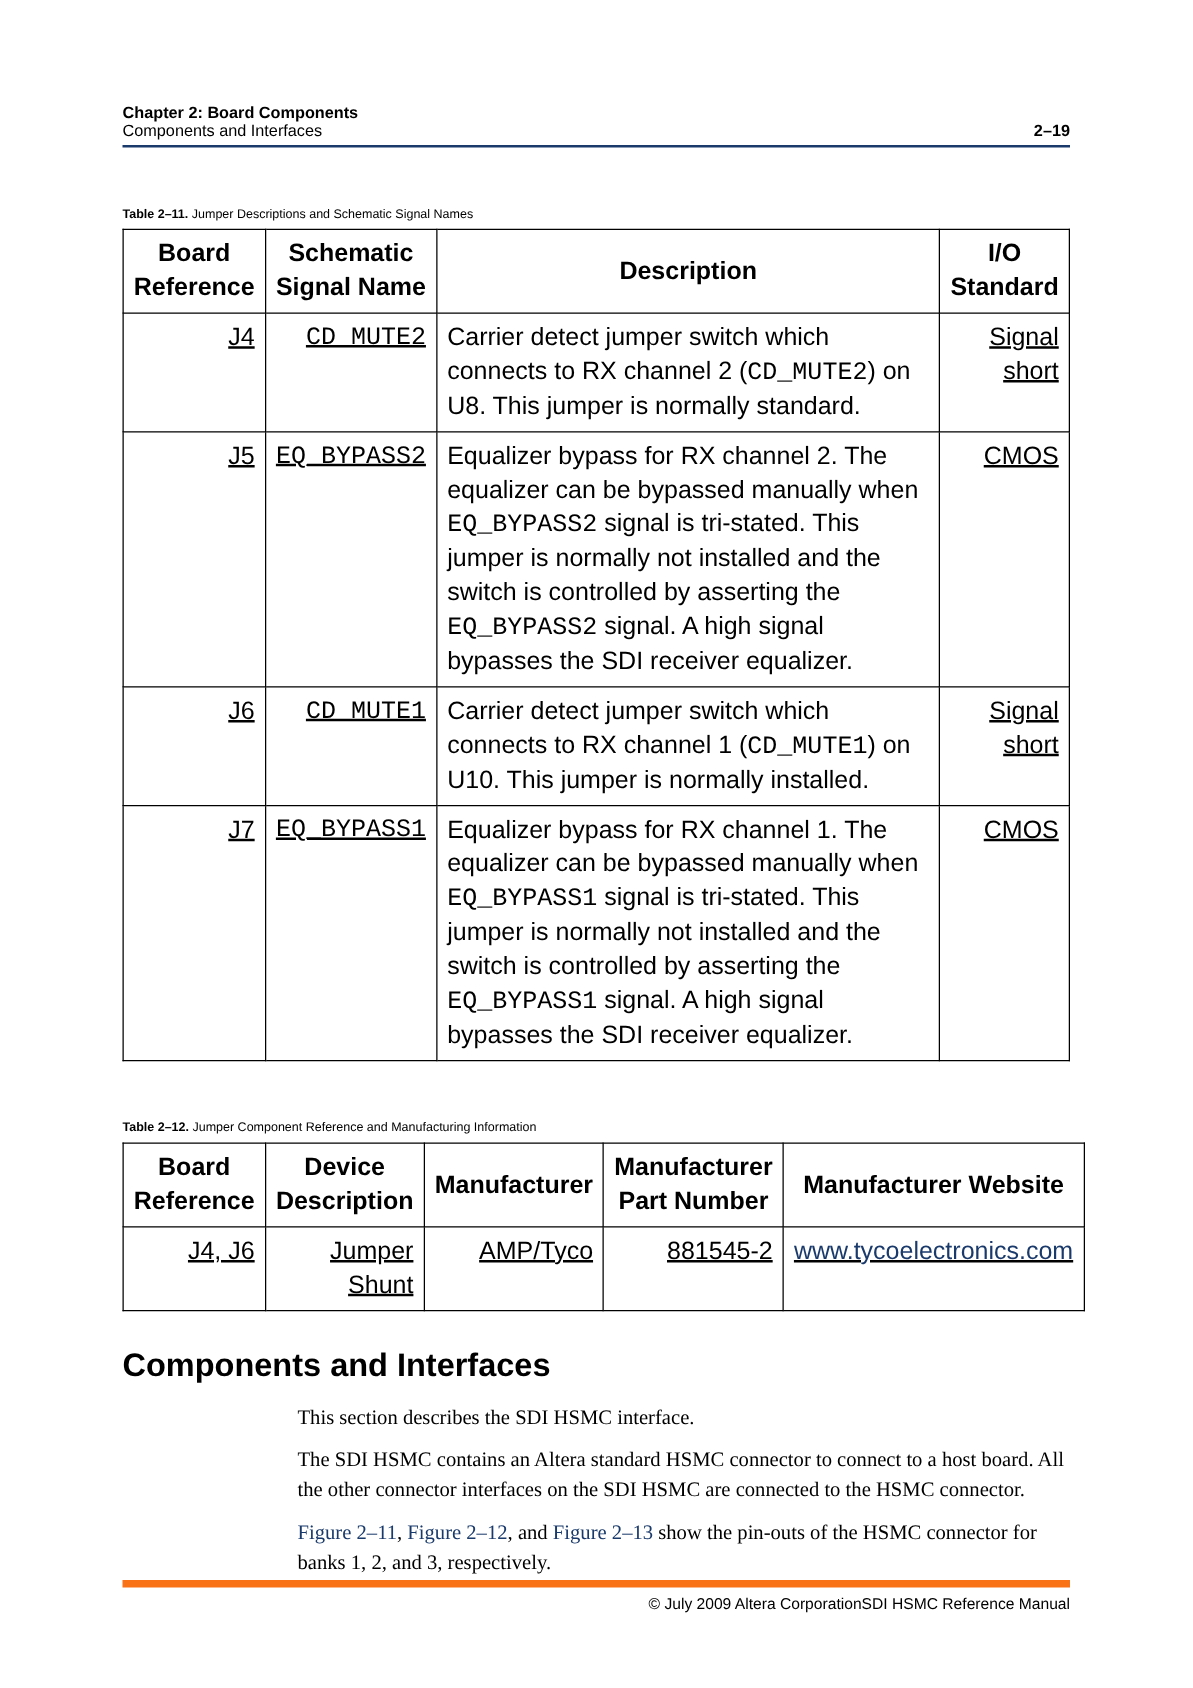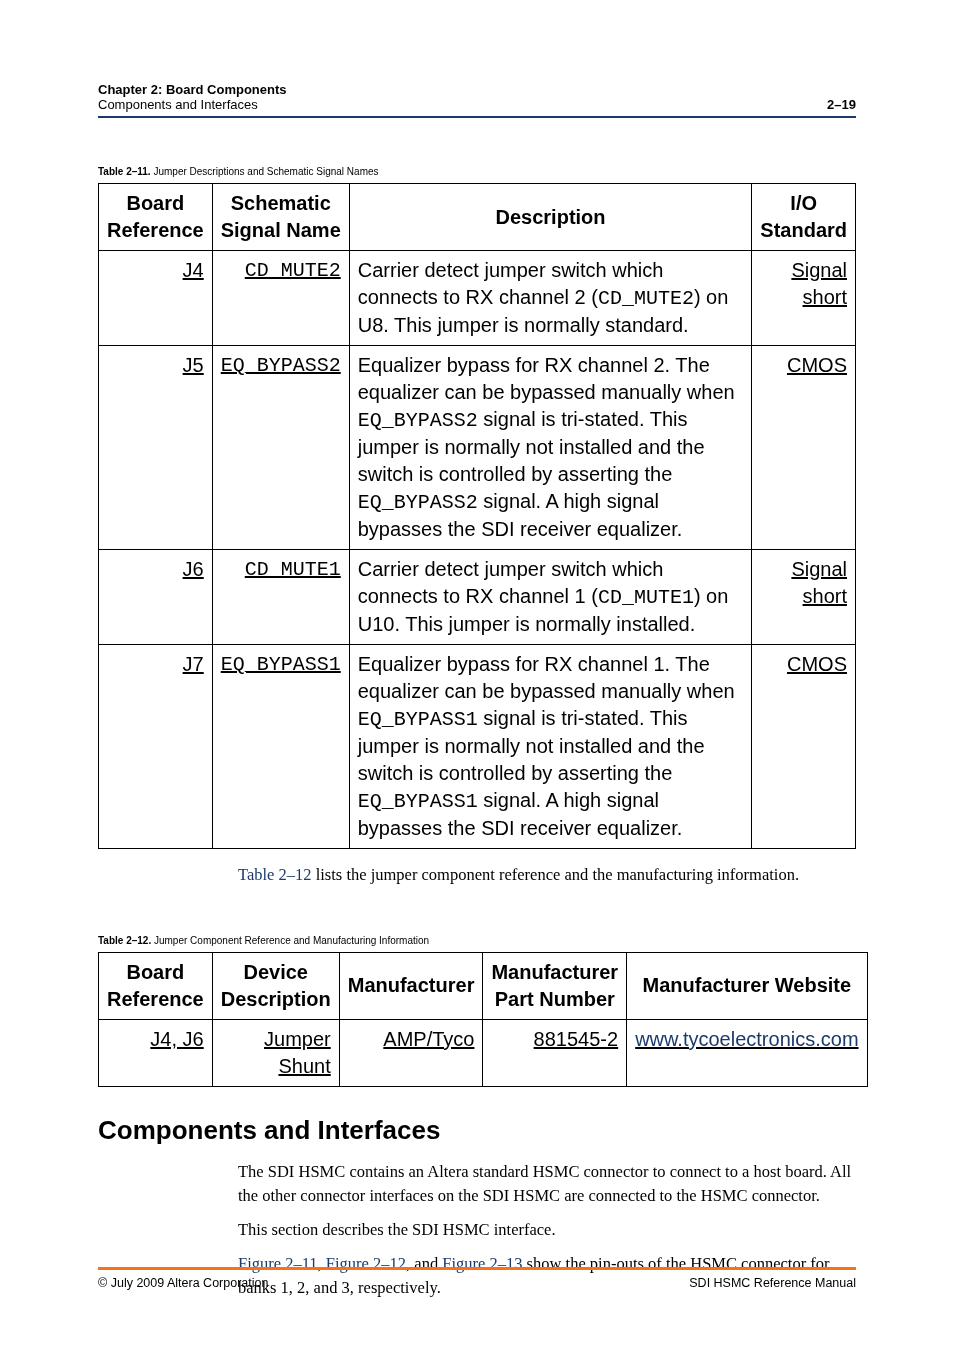--- a/index.html
+++ b/index.html
@@ -66,24 +66,24 @@
   .section-head {
     font-size: 26px;
     font-weight: bold;
     margin-top: 28px;
   }
   .footer {
     position: absolute;
     left: 98px;
     right: 98px;
     bottom: 60px;
-    border-top: 3px solid #f97316;
+    border-top: 6px solid #f97316;
     padding-top: 6px;
     display: flex;
-    justify-content: space-between;
+    justify-content: flex-end;
     font-size: 12.5px;
     color: #000;
   }
   
   .t1 col.c1 { width: 95px; }
   .t1 col.c2 { width: 112px; }
   .t1 col.c3 { }
   .t1 col.c4 { width: 98px; }
   
   .t2 col { }
@@ -150,25 +150,20 @@
       <td class="center">J7</td>
       <td class="center mono">EQ_BYPASS1</td>
       <td>
         <span>Equalizer bypass for RX channel 1. The equalizer can be bypassed manually when </span><span class="mono">EQ_BYPASS1</span><span> signal is tri-stated. This jumper is normally not installed and the switch is controlled by asserting the </span><span class="mono">EQ_BYPASS1</span><span> signal. A high signal bypasses the SDI receiver equalizer.</span>
       </td>
       <td class="center">CMOS</td>
     </tr>
   </tbody>
 </table>
 
-<div class="para-block serif">
-  <p>
-    <span class="xref">Table 2–12</span><span> lists the jumper component reference and the manufacturing information.</span>
-  </p>
-</div>
 
 <div class="tbl-caption" style="">
   <span class="tnum">Table 2–12.</span>
   <span>Jumper Component Reference and Manufacturing Information</span>
 </div>
 
 <table class="t2">
   <colgroup>
         <col style="width:148px">
         <col style="width:160px">
@@ -194,22 +189,22 @@
       <td class="center">
         <span class="link">www.tycoelectronics.com</span>
       </td>
     </tr>
   </tbody>
 </table>
 
 <div class="section-head">Components and Interfaces</div>
 
 <div class="para-block serif">
+  <p>This section describes the SDI HSMC interface.</p>
   <p>The SDI HSMC contains an Altera standard HSMC connector to connect to a host board. All the other connector interfaces on the SDI HSMC are connected to the HSMC connector.</p>
-  <p>This section describes the SDI HSMC interface.</p>
   <p>
     <span class="xref">Figure 2–11</span><span>, </span><span class="xref">Figure 2–12</span><span>, and </span><span class="xref">Figure 2–13</span><span> show the pin-outs of the HSMC connector for banks 1, 2, and 3, respectively.</span>
   </p>
 </div>
 
 <div class="footer">
   <span>© July 2009   Altera Corporation</span>
   <span>SDI HSMC Reference Manual</span>
 </div>
 

